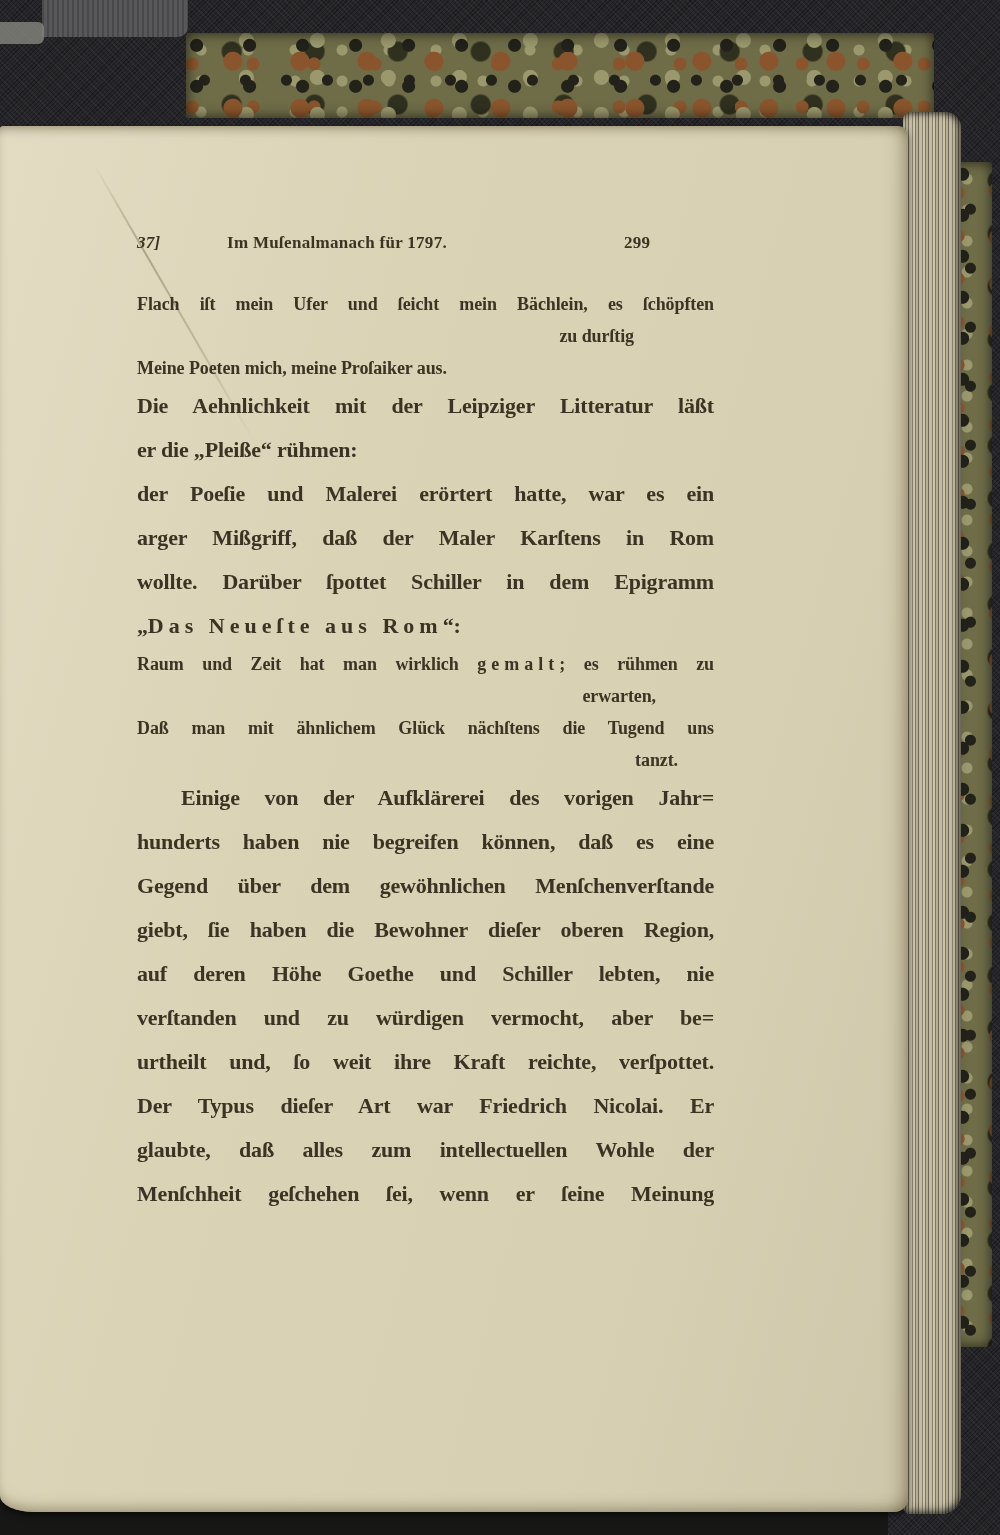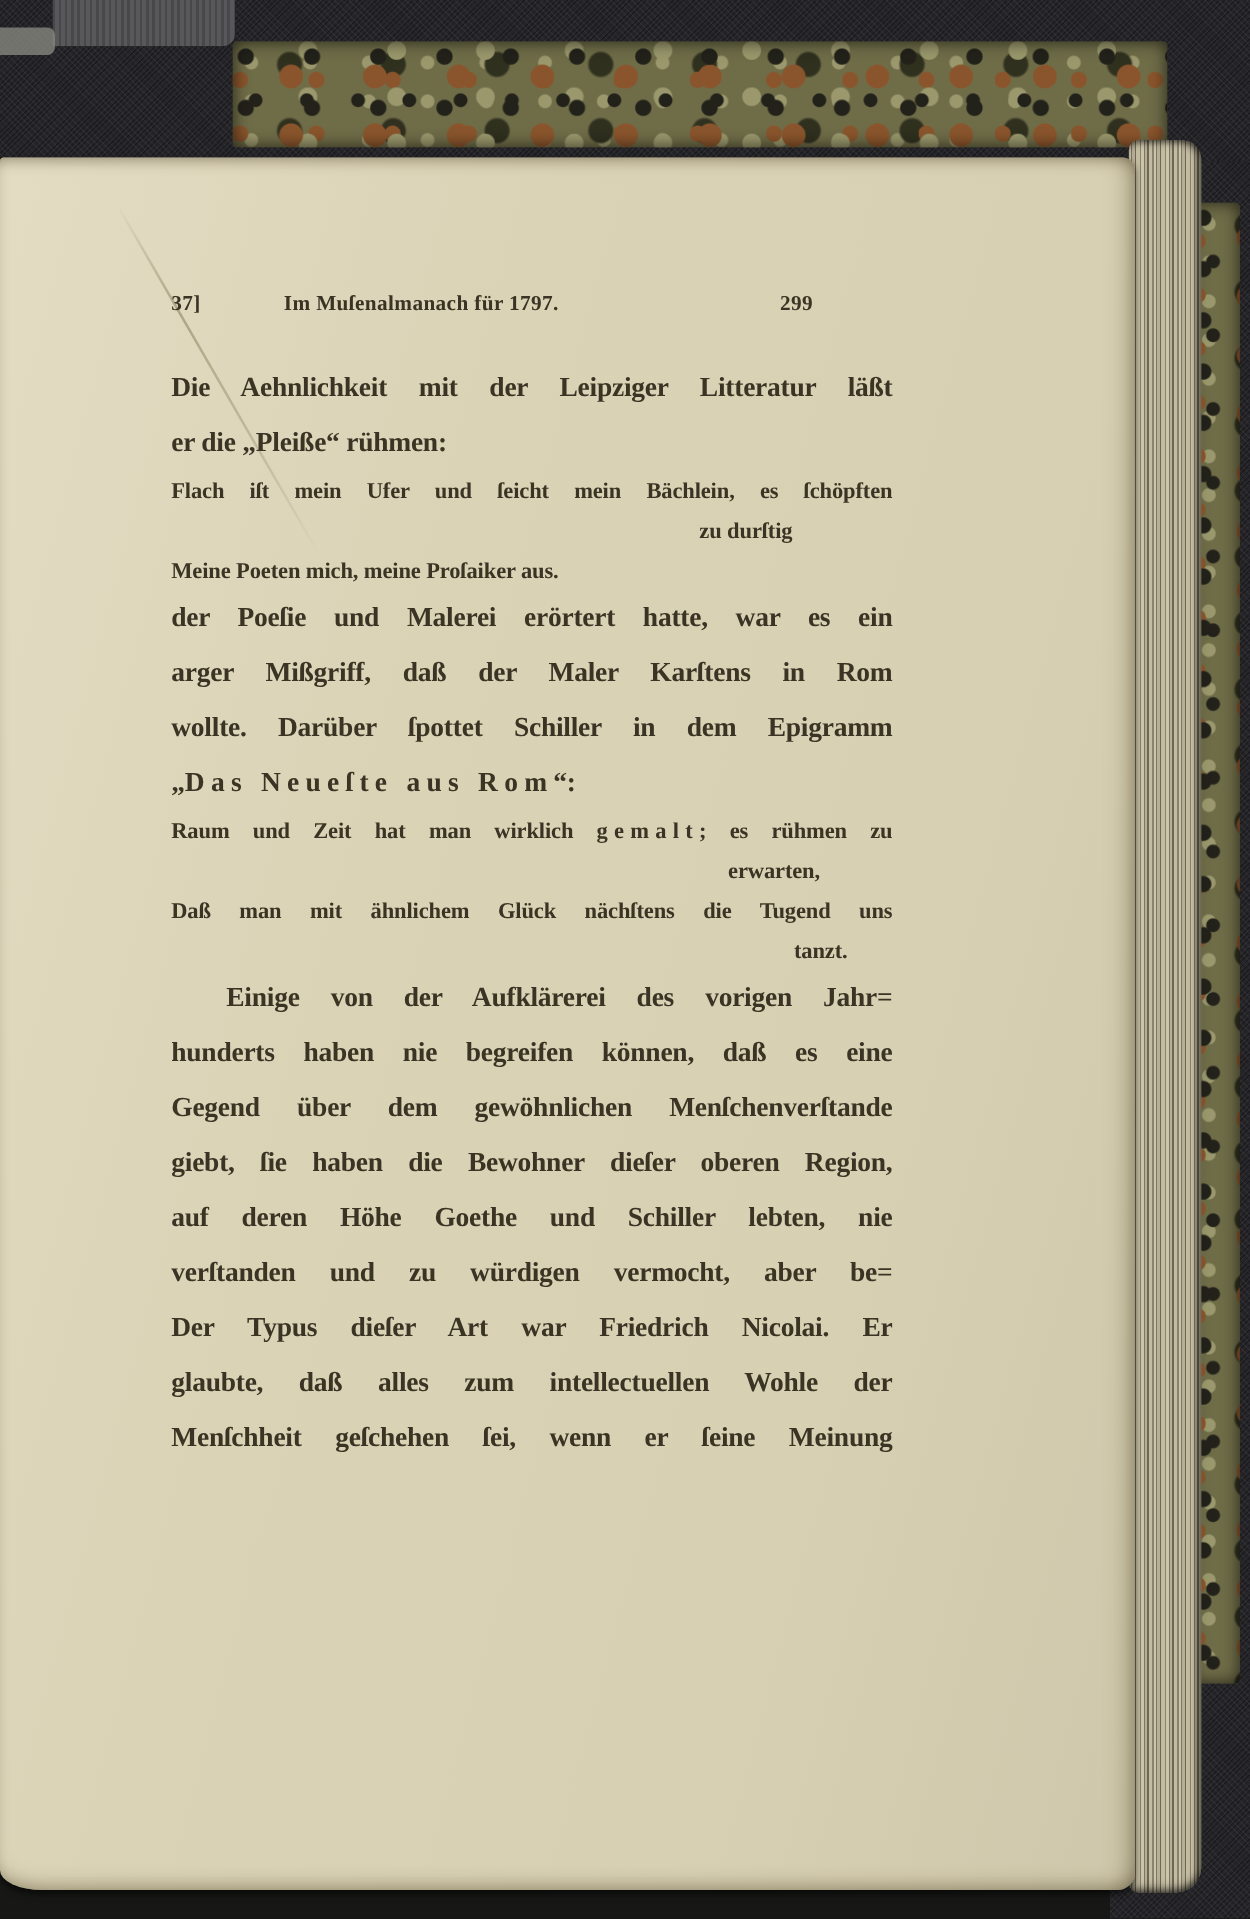--- a/index.html
+++ b/index.html
@@ -84,21 +84,21 @@
     background:linear-gradient(90deg, transparent, rgba(115,100,65,.45) 30%, rgba(115,100,65,.25) 70%, transparent);
     transform:rotate(60deg);transform-origin:left top;pointer-events:none;
   }
 
   
   .text-col{position:absolute;left:137px;top:104px;width:577px;color:var(--ink);}
   .page-header{
     display:flex;align-items:baseline;
     font-size:17px;line-height:26px;font-weight:700;letter-spacing:.3px;
   }
-  .page-header .folio{width:90px;text-align:left;}
+  .page-header .folio{width:90px;text-align:left;font-style:italic;}
   .page-header .running-title{flex:1;text-align:left;}
   .page-header .pageno{width:90px;text-align:left;}
 
   .blocks > .block:first-child{margin-top:32px;}
   .block{margin:0;}
   .block.prose{font-size:22px;line-height:44px;font-weight:700;letter-spacing:-.2px;}
   .block.verse{font-size:18px;line-height:32px;font-weight:700;letter-spacing:-.1px;}
   .line{white-space:normal;}
   .a-justify{text-align:justify;text-align-last:justify;}
   .a-left{text-align:left;text-align-last:left;}
@@ -120,48 +120,49 @@
 
   <div class="page">
     <div class="page-crease"></div>
     <div class="text-col">
       <div class="page-header">
         <span class="folio">37]</span>
         <span class="running-title">Im Muſenalmanach für 1797.</span>
         <span class="pageno">299</span>
       </div>
       <div class="blocks">
-          <div class="block prose">
-            <div class="line a-justify"><span>Die Aehnlichkeit mit der Leipziger Litteratur läßt</span></div>
-            <div class="line a-left"><span>er die „Pleiße“ rühmen:</span></div>
-          </div>
           <div class="block verse">
             <div class="line a-justify"><span>Flach iſt mein Ufer und ſeicht mein Bächlein, es ſchöpften</span></div>
             <div class="line a-right" style="padding-right: 80px;"><span>zu durſtig</span></div>
             <div class="line a-left"><span>Meine Poeten mich, meine Proſaiker aus.</span></div>
+          </div>
+          <div class="block prose">
+            <div class="line a-justify"><span>Die Aehnlichkeit mit der Leipziger Litteratur läßt</span></div>
+            <div class="line a-left"><span>er die „Pleiße“ rühmen:</span></div>
           </div>
           <div class="block prose">
             <div class="line a-justify"><span>der Poeſie und Malerei erörtert hatte, war es ein</span></div>
             <div class="line a-justify"><span>arger Mißgriff, daß der Maler Karſtens in Rom</span></div>
             <div class="line a-justify"><span>wollte.  Darüber ſpottet Schiller in dem Epigramm</span></div>
             <div class="line a-left"><span>„</span><span class="sperr">Das Neueſte aus Rom</span><span>“:</span></div>
           </div>
           <div class="block verse">
             <div class="line a-justify"><span>Raum und Zeit hat man wirklich </span><span class="sperr">gemalt</span><span>; es rühmen zu</span></div>
             <div class="line a-right" style="padding-right: 58px; text-align: right;"><span>erwarten,</span></div>
             <div class="line a-justify"><span>Daß man mit ähnlichem Glück nächſtens die Tugend uns</span></div>
             <div class="line a-right" style="padding-right: 36px;"><span>tanzt.</span></div>
           </div>
           <div class="block prose">
             <div class="line a-justify indent"><span>Einige von der Aufklärerei des vorigen Jahr=</span></div>
             <div class="line a-justify"><span>hunderts haben nie begreifen können, daß es eine</span></div>
             <div class="line a-justify"><span>Gegend über dem gewöhnlichen Menſchenverſtande</span></div>
             <div class="line a-justify"><span>giebt, ſie haben die Bewohner dieſer oberen Region,</span></div>
             <div class="line a-justify"><span>auf deren Höhe Goethe und Schiller lebten, nie</span></div>
             <div class="line a-justify"><span>verſtanden und zu würdigen vermocht, aber be=</span></div>
+            <div class="line a-justify"><span>urtheilt und, ſo weit ihre Kraft reichte, verſpottet.</span></div>
             <div class="line a-justify"><span>Der Typus dieſer Art war Friedrich Nicolai.  Er</span></div>
             <div class="line a-justify"><span>glaubte, daß alles zum intellectuellen Wohle der</span></div>
             <div class="line a-justify"><span>Menſchheit geſchehen ſei, wenn er ſeine Meinung</span></div>
           </div>
         </div>
     </div>
   </div>
 </div>
 
 </body></html>

